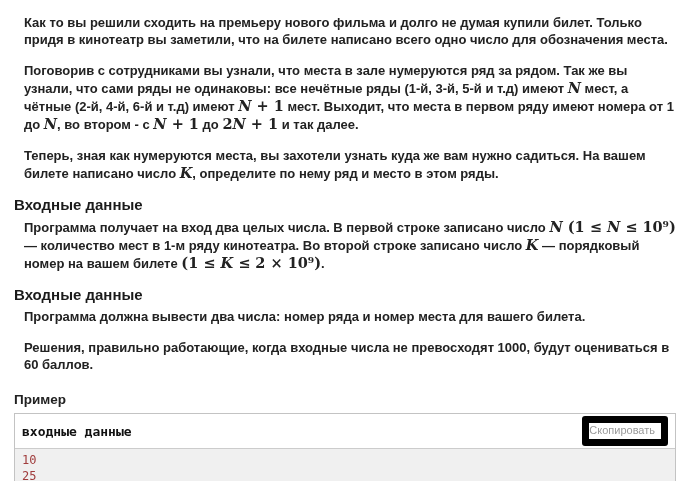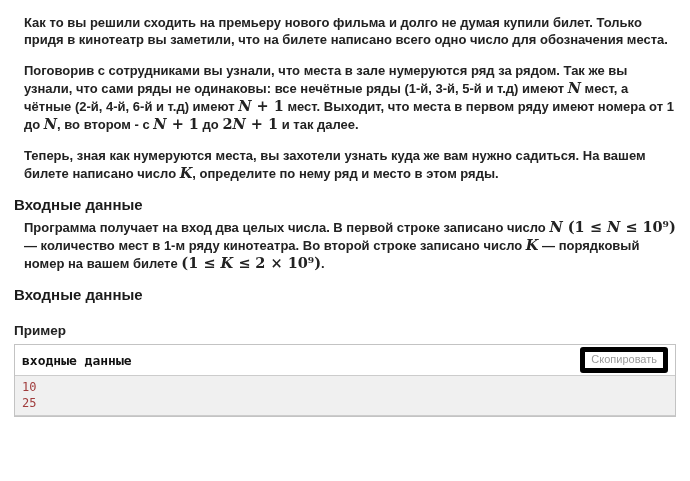--- a/index.html
+++ b/index.html
@@ -64,23 +64,23 @@
     font-weight: bold;
     font-size: 13px;
     color: #111111;
   }
   .copy-btn {
     font-family: "Liberation Sans", sans-serif;
     font-size: 11px;
     line-height: 13px;
     color: #9a9a9a;
     background: #ffffff;
-    border: 5px solid #000000;
+    border: 7px solid #000000;
     border-radius: 3px;
-    padding: 1px 6px 2px 6px;
+    padding: 1px 6px 2px 0;
     cursor: pointer;
   }
   .ex-code {
     margin: 0;
     padding: 3px 7px 4px 7px;
     background: #f0f0f0;
     border-top: 1px solid #cccccc;
     font-family: "DejaVu Sans Mono", monospace;
     font-size: 12px;
     line-height: 16px;
@@ -99,21 +99,23 @@
   <p class="para"><span>Как то вы решили сходить на премьеру нового фильма и долго не думая купили билет. Только придя в кинотеатр вы заметили, что на билете написано всего одно число для обозначения места.</span></p>
 
   <p class="para"><span>Поговорив с сотрудниками вы узнали, что места в зале нумеруются ряд за рядом. Так же вы узнали, что сами ряды не одинаковы: все нечётные ряды (1-й, 3-й, 5-й и т.д) имеют </span><span class="seg-var">N</span><span> мест, а чётные (2-й, 4-й, 6-й и т.д) имеют </span><span class="seg-var">N</span><span class="seg-num"> + 1</span><span> мест. Выходит, что места в первом ряду имеют номера от 1 до </span><span class="seg-var">N</span><span>, во втором - с </span><span class="seg-var">N</span><span class="seg-num"> + 1</span><span> до </span><span class="seg-num">2</span><span class="seg-var">N</span><span class="seg-num"> + 1</span><span> и так далее.</span></p>
 
   <p class="para"><span>Теперь, зная как нумеруются места, вы захотели узнать куда же вам нужно садиться. На вашем билете написано число </span><span class="seg-var">K</span><span>, определите по нему ряд и место в этом ряды.</span></p>
 
   <h2 class="section-title">Входные данные</h2>
   <p class="para"><span>Программа получает на вход два целых числа. В первой строке записано число </span><span class="seg-var">N</span><span class="seg-num"> (1 ≤ </span><span class="seg-var">N</span><span class="seg-num"> ≤ 10⁹)</span><span> — количество мест в 1-м ряду кинотеатра. Во второй строке записано число </span><span class="seg-var">K</span><span> — порядковый номер на вашем билете </span><span class="seg-num">(1 ≤ </span><span class="seg-var">K</span><span class="seg-num"> ≤ 2 × 10⁹)</span><span>.</span></p>
 
   <h2 class="section-title">Входные данные</h2>
+  <p class="para"><span>Программа должна вывести два числа: номер ряда и номер места для вашего билета.</span></p>
 
+  <p class="para"><span>Решения, правильно работающие, когда входные числа не превосходят 1000, будут оцениваться в 60 баллов.</span></p>
 
   <div class="example-title">Пример</div>
 
   <div class="example-box">
     <div class="ex-header">
       <span class="ex-header-label">входные данные</span>
       <button class="copy-btn">Скопировать</button>
     </div>
     <pre class="ex-code mid">10
 25</pre>

